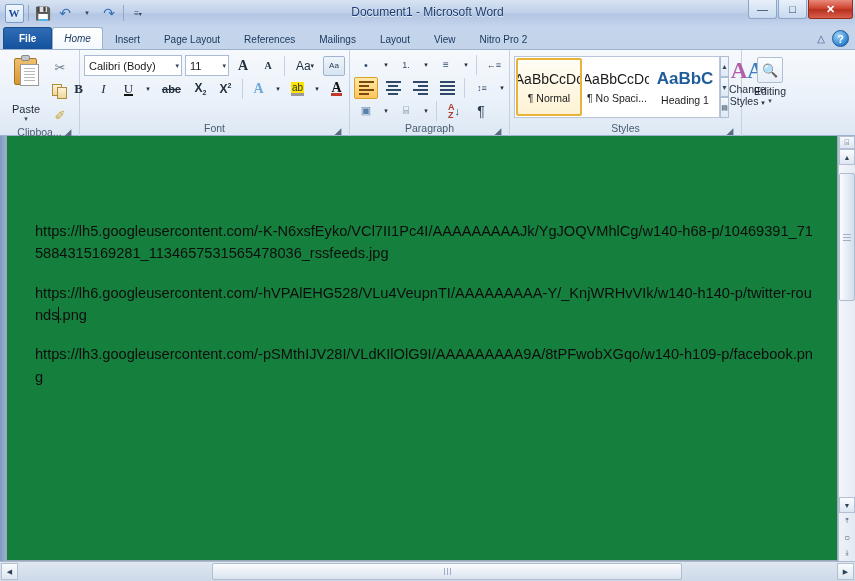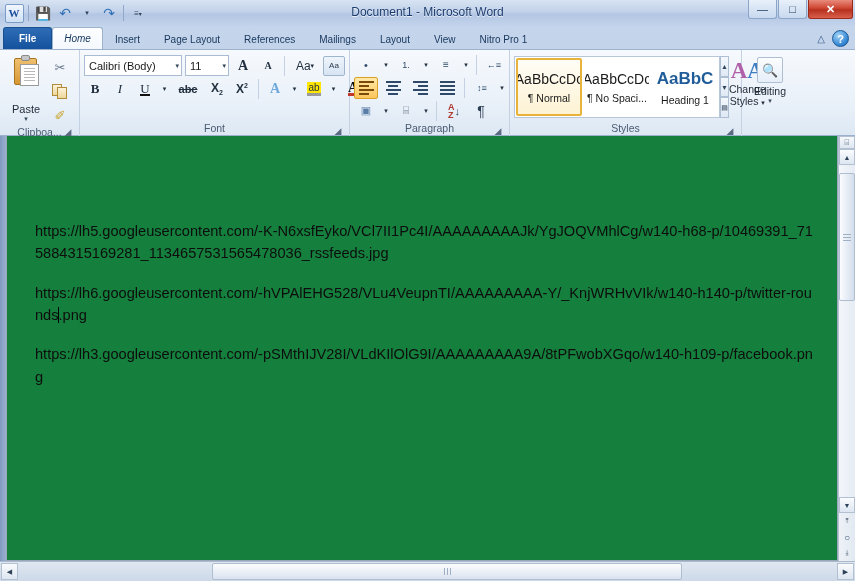--- a/index.html
+++ b/index.html
@@ -414,21 +414,21 @@
 
   <div class="tabrow">
     <div class="tab file">File</div>
     <div class="tab active">Home</div>
     <div class="tab">Insert</div>
     <div class="tab">Page Layout</div>
     <div class="tab">References</div>
     <div class="tab">Mailings</div>
     <div class="tab">Layout</div>
     <div class="tab">View</div>
-    <div class="tab">Nitro Pro 1</div>
+    <div class="tab">Nitro Pro 2</div>
     <div class="tabrow-right">
       <div class="minrib">△</div>
       <div class="helpbtn">?</div>
     </div>
   </div>
 
   <div class="ribbon">
 
     <div class="group clipboard">
       <div class="group-body">
@@ -456,21 +456,21 @@
           </div>
         </div>
       </div>
       <div class="group-label">
         <span>Clipboa...</span>
         <span class="dlg-launcher">◢</span>
       </div>
     </div>
 
     <div class="group fontgrp">
-      <div class="group-body" style="flex-direction:column;">
+      <div class="group-body" style="flex-direction:column;align-items:center;">
         <div class="row row1">
           <div class="combo fontname">
             <span class="cv">Calibri (Body)</span>
             <span style="font-size:7px;color:#2f4258;">▾</span>
           </div>
           <div class="combo fontsize">
             <span class="cv">11</span>
             <span style="font-size:7px;color:#2f4258;">▾</span>
           </div>
           <div class="ic-btn">

